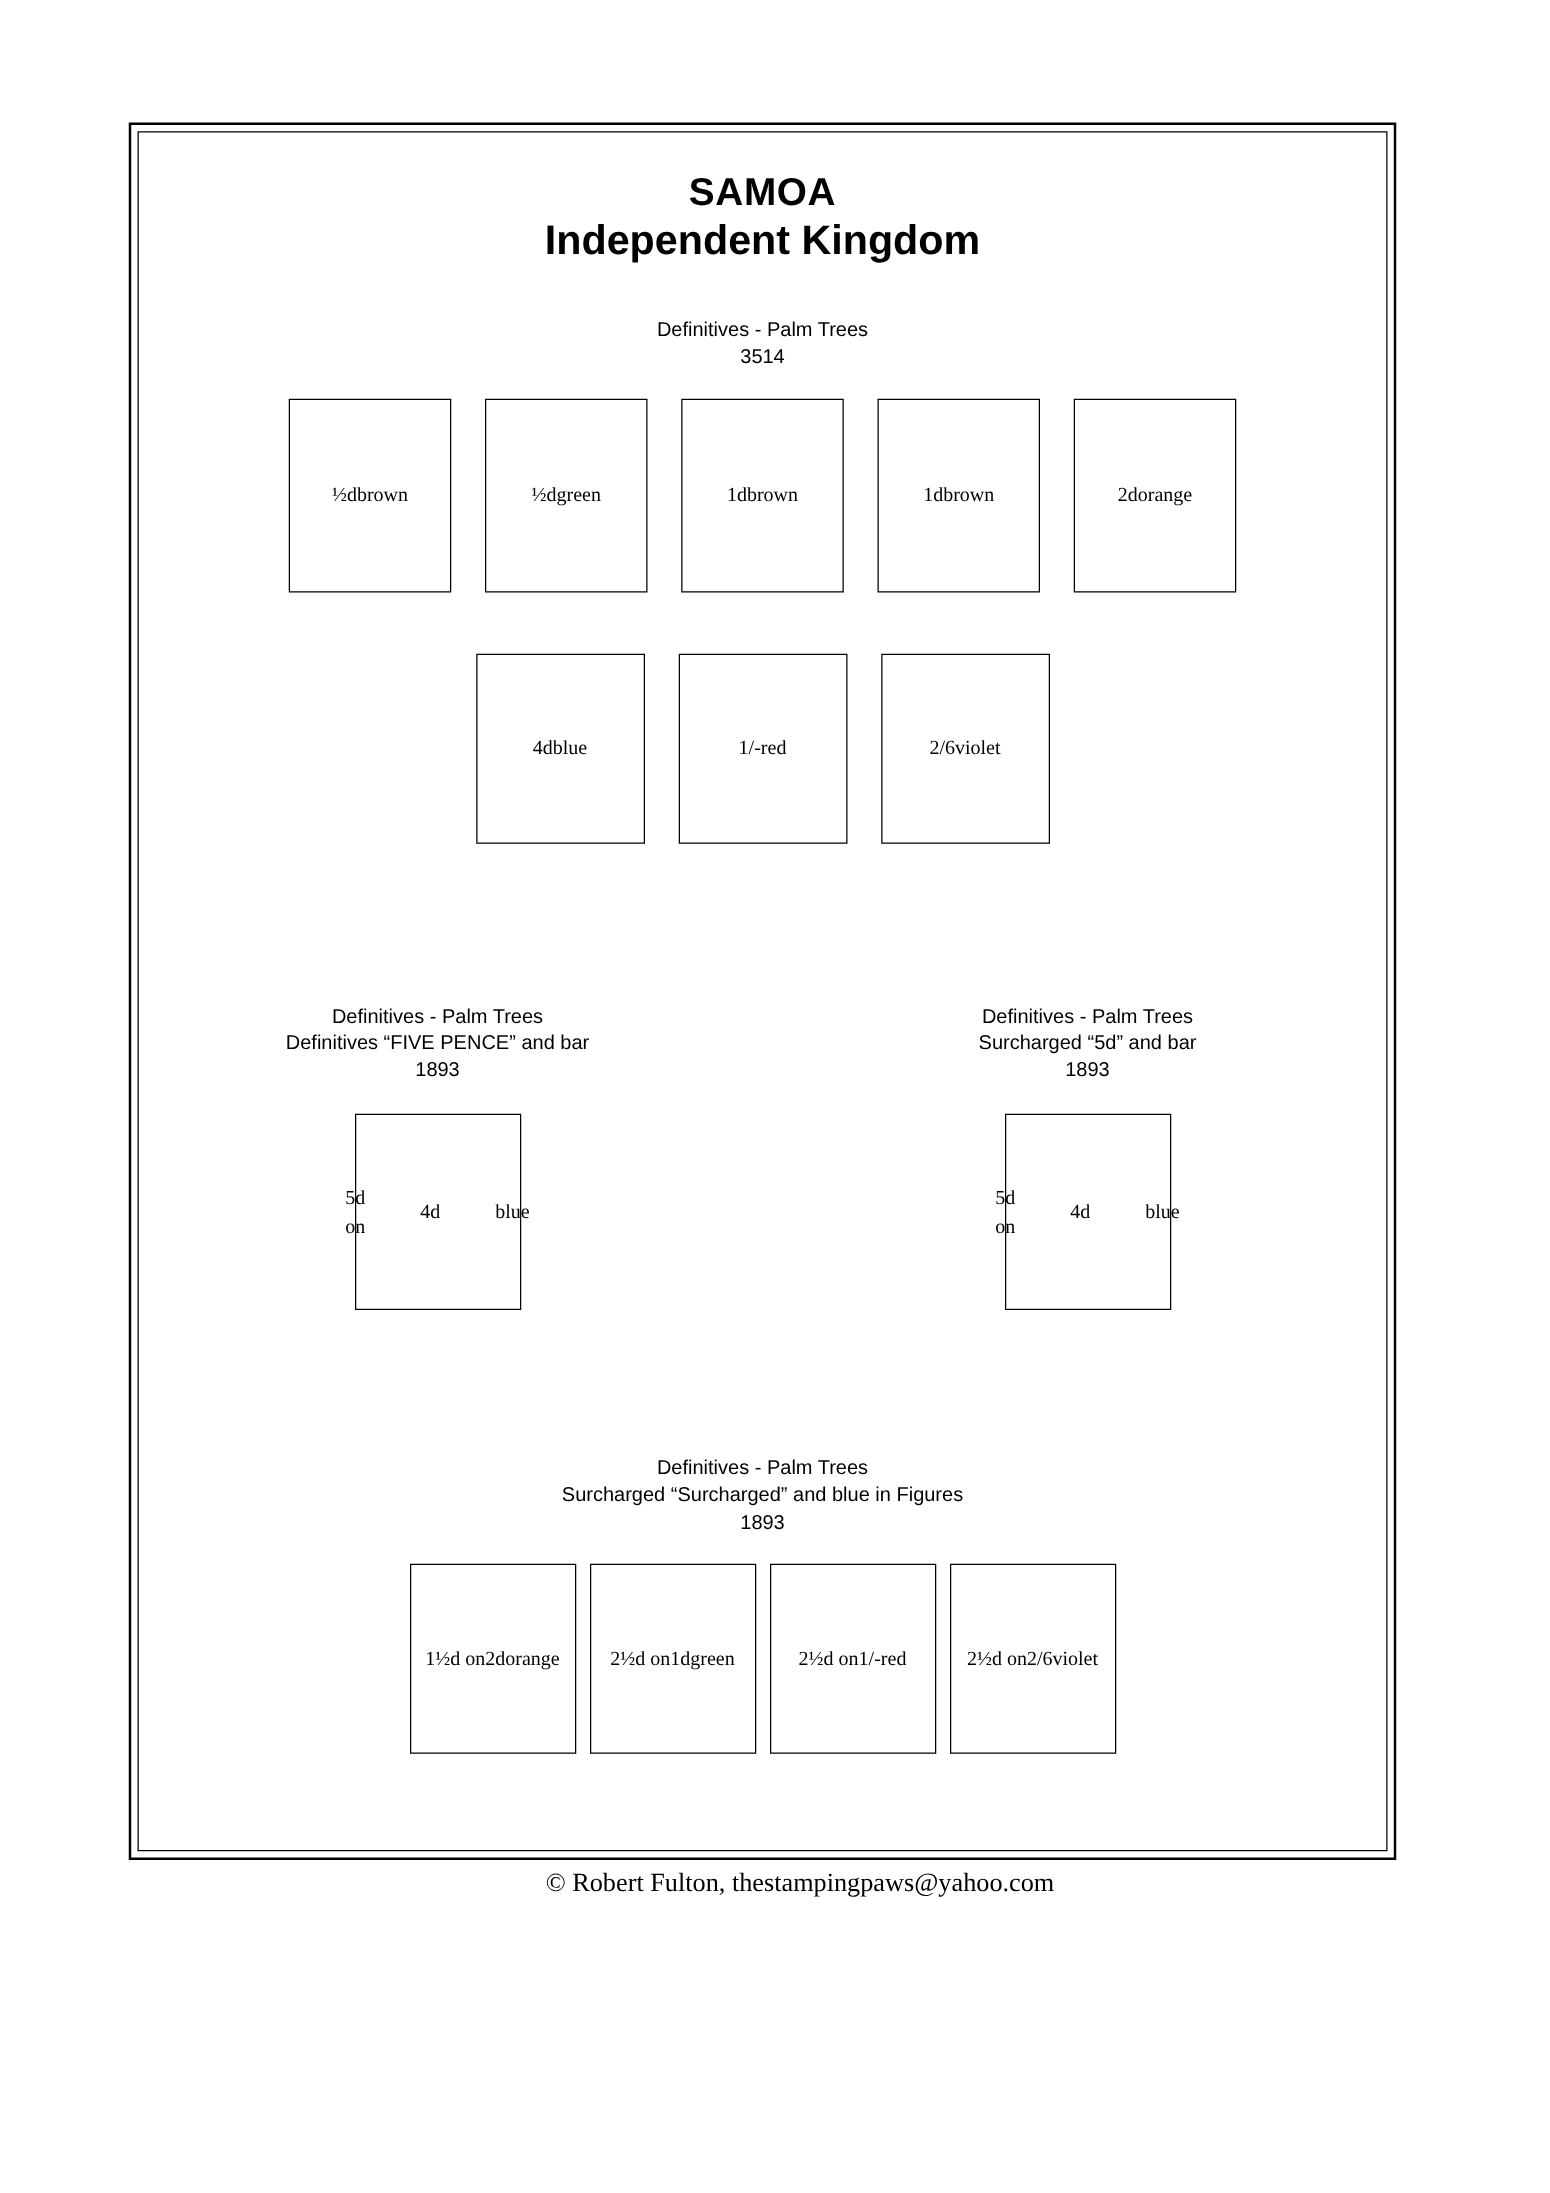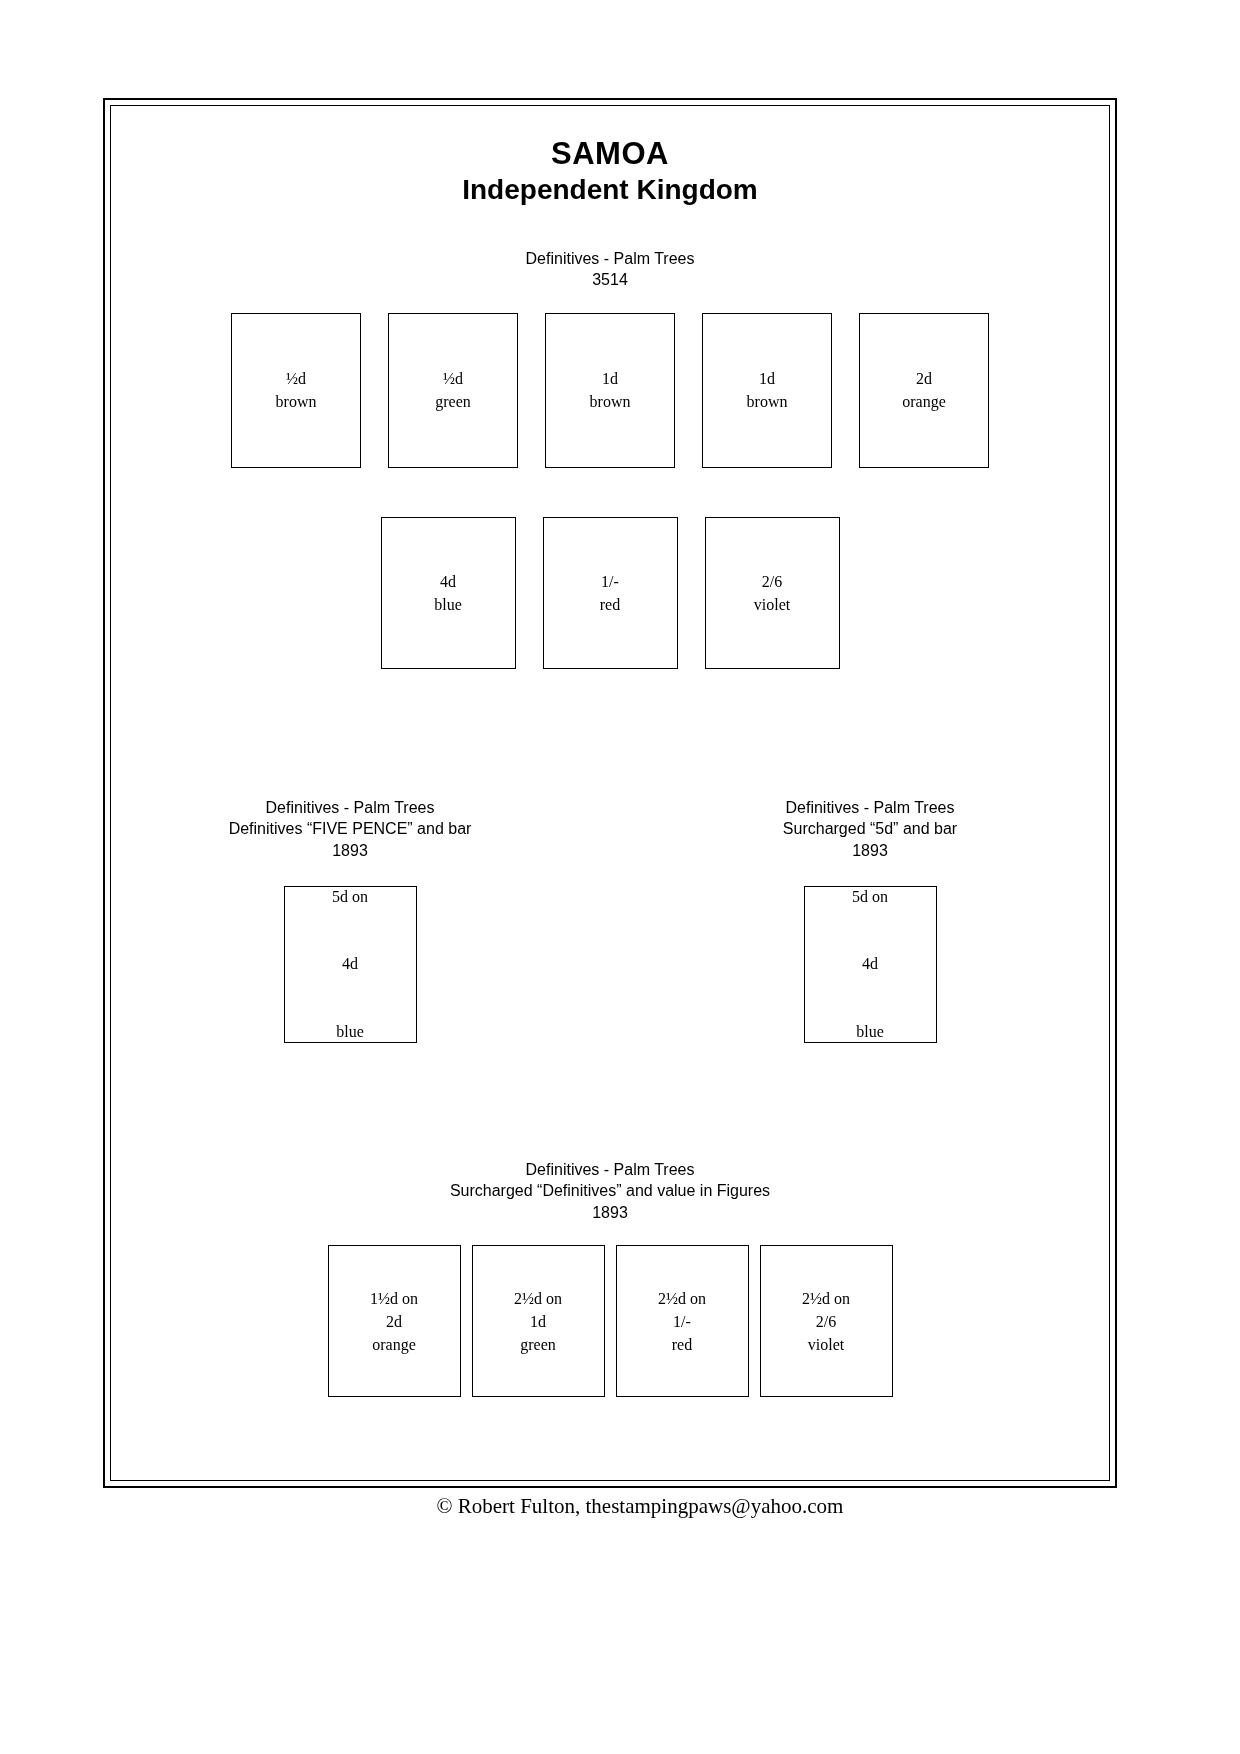--- a/index.html
+++ b/index.html
@@ -37,21 +37,21 @@
     margin-top: 30px;
     font-family: "Liberation Sans", sans-serif;
     font-weight: bold;
   }
   .title-line1 {
     font-size: 31px;
     letter-spacing: 0.5px;
     line-height: 1.18;
   }
   .title-line2 {
-    font-size: 28px;
+    font-size: 33px;
     line-height: 1.18;
   }
   .section-heading {
     text-align: center;
     font-family: Liberation Sans, sans-serif;
     font-size: 16px;
     line-height: 1.35;
   }
   .section-heading .hline {
     display: block;
@@ -59,21 +59,21 @@
   
   .row {
     display: flex;
     justify-content: center;
     align-items: flex-start;
   }
   .stamp {
     border: 1.5px solid #000;
     box-sizing: border-box;
     display: flex;
-    flex-direction: column;
+    flex-direction: row;
     justify-content: center;
     align-items: center;
     font-family: "Liberation Serif", serif;
     font-size: 16px;
     line-height: 1.45;
     background: #fff;
   }
   .stamp .l { display: block; }
 
   
@@ -196,21 +196,21 @@
         <div class="stamp">
           <span class="l">5d on</span>
           <span class="l">4d</span>
           <span class="l">blue</span>
         </div>
       </div>
     </div>
 
     <div class="section-heading sec3-head">
       <span class="hline">Definitives - Palm Trees</span>
-      <span class="hline">Surcharged “Definitives” and value in Figures</span>
+      <span class="hline">Surcharged “Surcharged” and blue in Figures</span>
       <span class="hline">1893</span>
     </div>
 
     <div class="row sec3-row">
       <div class="stamp">
         <span class="l">1½d on</span>
         <span class="l">2d</span>
         <span class="l">orange</span>
       </div>
       <div class="stamp">

